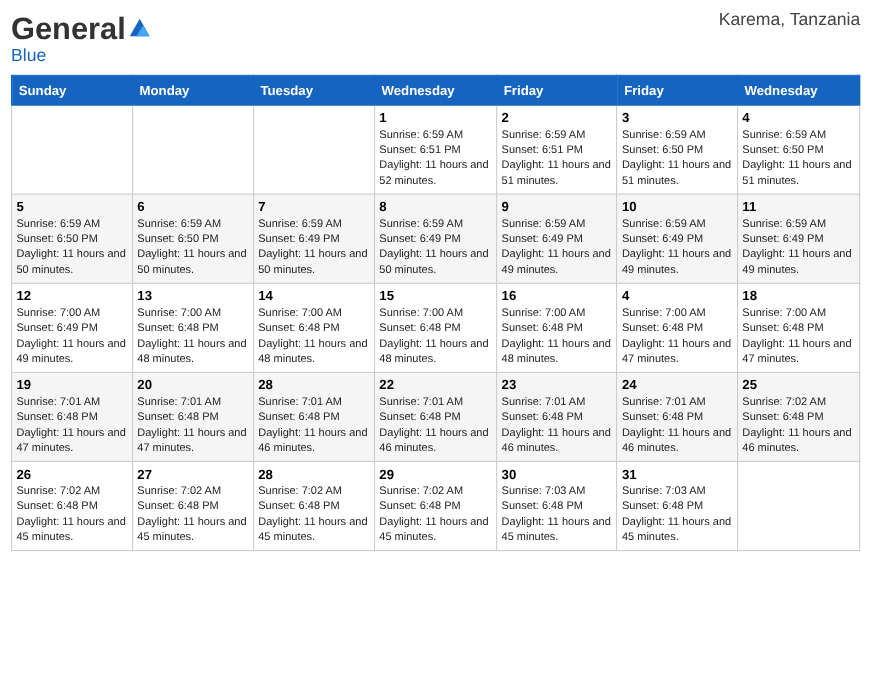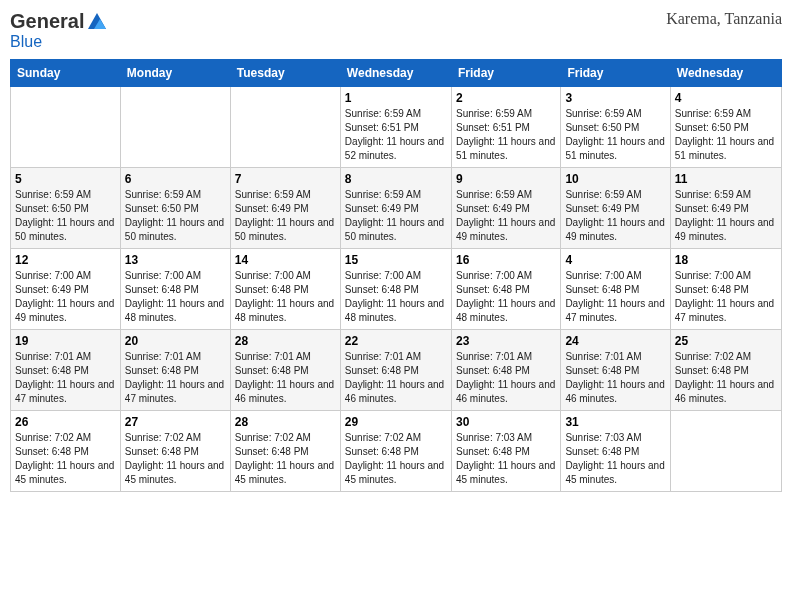--- a/index.html
+++ b/index.html
@@ -17,21 +17,21 @@
       margin-bottom: 8px;
     }
     .logo {
       display: flex;
       flex-direction: column;
       align-items: flex-start;
     }
     .logo-text {
       display: flex;
       align-items: center;
-      font-size: 20px;
+      font-size: 28px;
       font-weight: bold;
     }
     .logo-general {
       color: #333;
     }
     .logo-blue {
       color: #1565c0;
     }
     .logo-icon {
       width: 22px;
@@ -42,21 +42,20 @@
       text-align: right;
     }
     .month-title {
       font-size: 36px;
       font-weight: bold;
       color: #222;
     }
     .location-title {
       font-size: 16px;
       color: #444;
-      font-family: Liberation Serif, serif;
     }
     .calendar {
       width: 100%;
       border-collapse: collapse;
       font-size: 11px;
     }
     .calendar th {
       background-color: #1565c0;
       color: #fff;
       padding: 6px 6px;

